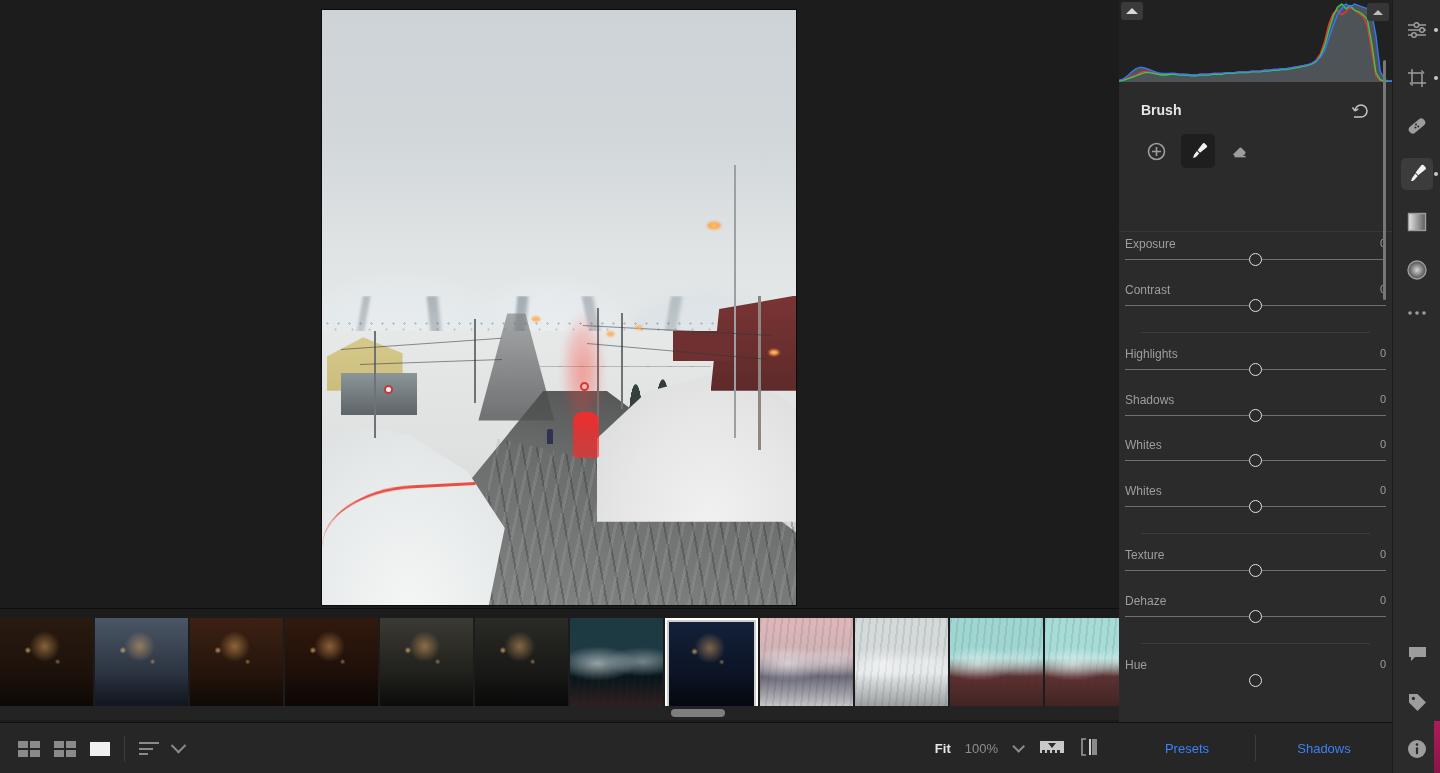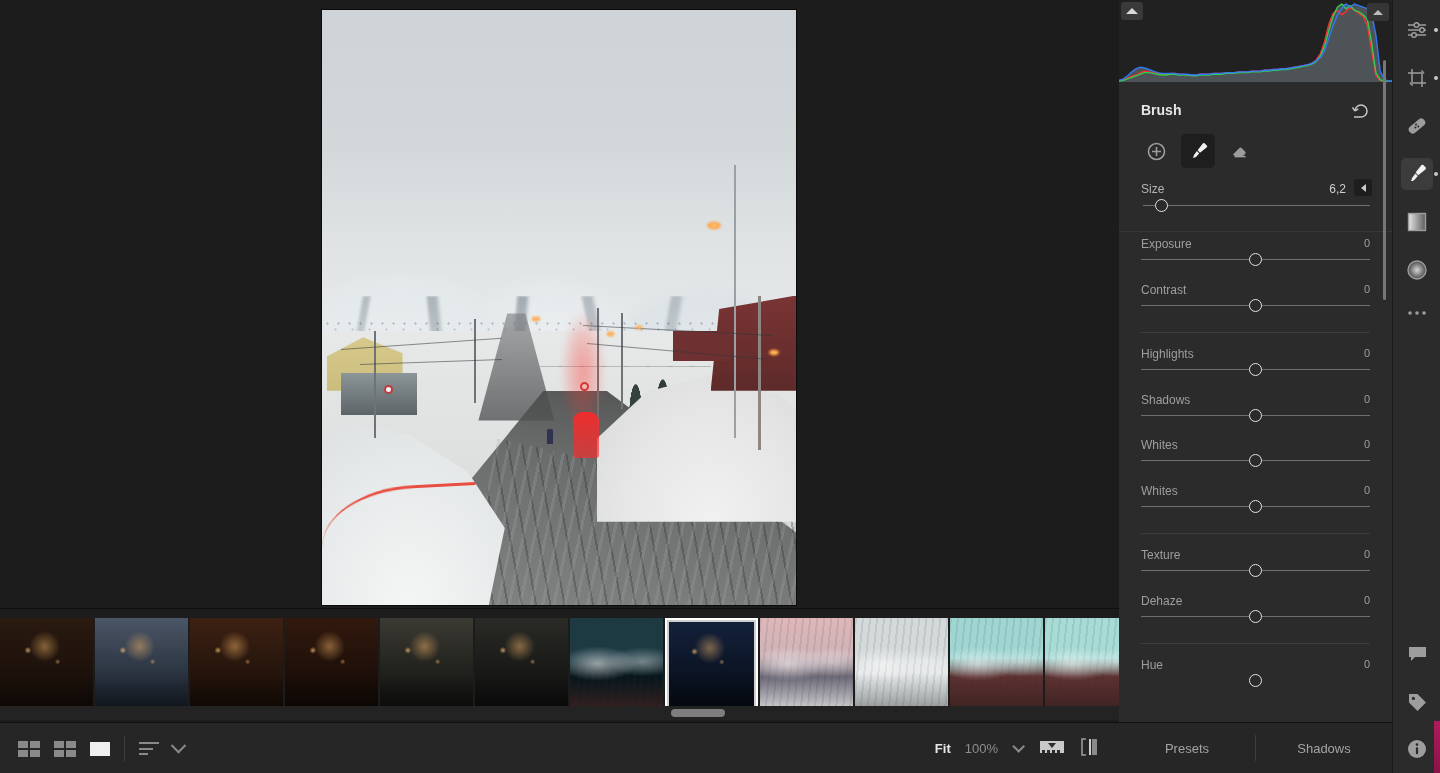--- a/index.html
+++ b/index.html
@@ -242,21 +242,21 @@
     position:absolute; right:0; top:-3px; width:18px; height:17px; background:#1d1d1d;
     border-radius:3px; display:flex; align-items:center; justify-content:center; cursor:pointer;
   }
   .tri-left { width:0;height:0;border-top:4px solid transparent;border-bottom:4px solid transparent;border-right:5px solid #c9c9c9; }
 
   
   .sliders {
     position:absolute; left:0; top:232px; width:273px; height:490px;
     overflow:hidden;
   }
-  .slider-group { padding:0 20px;text-align:center; }
+  .slider-group { padding:0 4px;text-align:center; }
   .slider { position:relative; height:45.5px; }
   .slider .sname { position:absolute; left:2px; top:5px; font-size:12px; color:#9e9e9e; }
   .slider .sval  { position:absolute; right:2px; top:5px; font-size:11px; color:#9e9e9e; }
   .track {
     position:absolute; left:2px; right:2px; top:27px; height:1px; background:#6f6f6f;
   }
   .fill { position:absolute; top:27px; height:2px; background:#dcdcdc; }
   .knob {
     position:absolute; top:21px; width:13px; height:13px; border-radius:50%;
     border:1.5px solid #e2e2e2; background:#2b2b2b; margin-left:-6.5px; cursor:pointer;
@@ -265,21 +265,21 @@
   .panel-scroll {
     position:absolute; right:6px; top:60px; width:3px; height:240px;
     background:#777; border-radius:2px;
   }
 
   
   .rb-tabs {
     position:absolute; left:0; top:722px; width:273px; height:51px;
     background:#262626; border-top:1px solid #111; display:flex; align-items:center;
   }
-  .rb-tab { flex:1; text-align:center; font-size:13px; color:#a3a3a3; cursor:pointer; }
+  .rb-tab { flex:1; text-align:center; font-size:13px; color:#3b82f6; cursor:pointer; }
   .rb-div { width:1px; height:26px; background:#3d3d3d; }
 
   
   .rail {
     position:absolute; left:1392px; top:0; width:48px; height:773px;
     background:#2b2b2b; border-left:1px solid #1b1b1b;
   }
   .rail-item {
     position:absolute; left:8px; width:32px; height:32px; border-radius:5px;
     display:flex; align-items:center; justify-content:center; cursor:pointer;
@@ -533,31 +533,20 @@
           </svg>
         </div>
         <div class="tool-btn">
           <svg width="20" height="20" viewBox="0 0 20 20">
             <path d="M3 13.4l6.2-6.2a1.8 1.8 0 0 1 2.6 0l3.2 3.2a1.8 1.8 0 0 1 0 2.6l-2.6 2.6H5.4L3 13.4z" fill="#9d9d9d"></path>
             <path d="M4.6 15.6h11" stroke="#9d9d9d" stroke-width="1.5"></path>
           </svg>
         </div>
       </div>
 
-      <div class="size-row">
-        <span class="size-label">Size</span>
-        <span class="size-val">6,2</span>
-        <div class="size-caret">
-          <span class="tri-left"></span>
-        </div>
-        <div style="position:relative;height:22px;margin-top:18px;">
-          <div class="track" style="top:5px"></div>
-          <div class="knob" id="sizeknob" style="top: -1px; left: 9%;"></div>
-        </div>
-      </div>
     </div>
 
     <div class="sliders" id="sliders">
         <div class="slider-group">
           <div class="slider">
             <span class="sname">Exposure</span>
             <span class="sval">0</span>
             <div class="track"></div>
             <div class="knob" style="left:50%"></div>
           </div>

